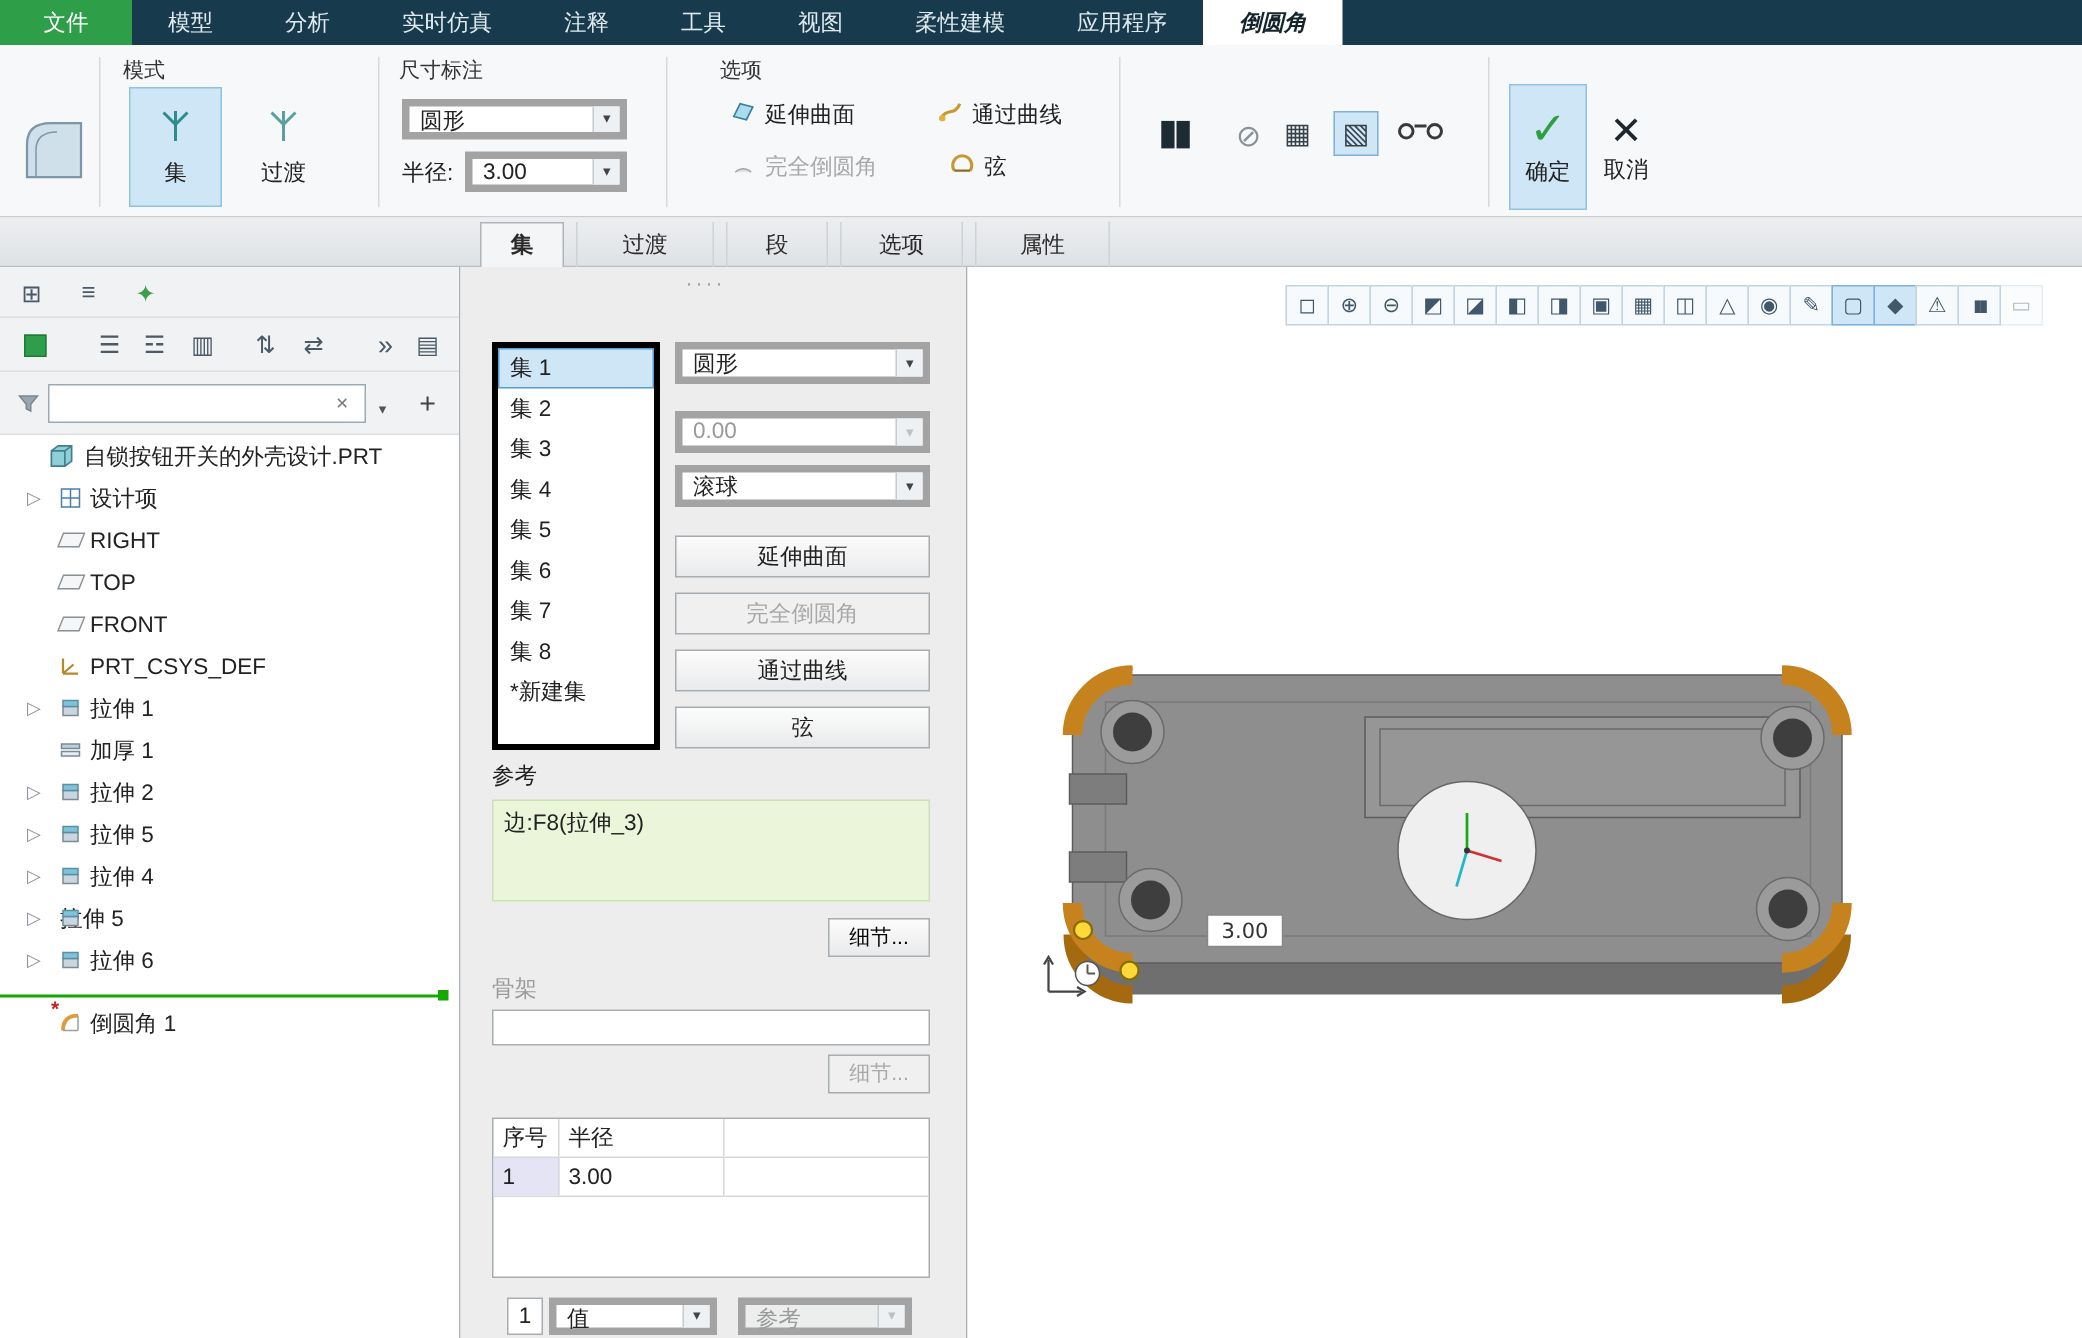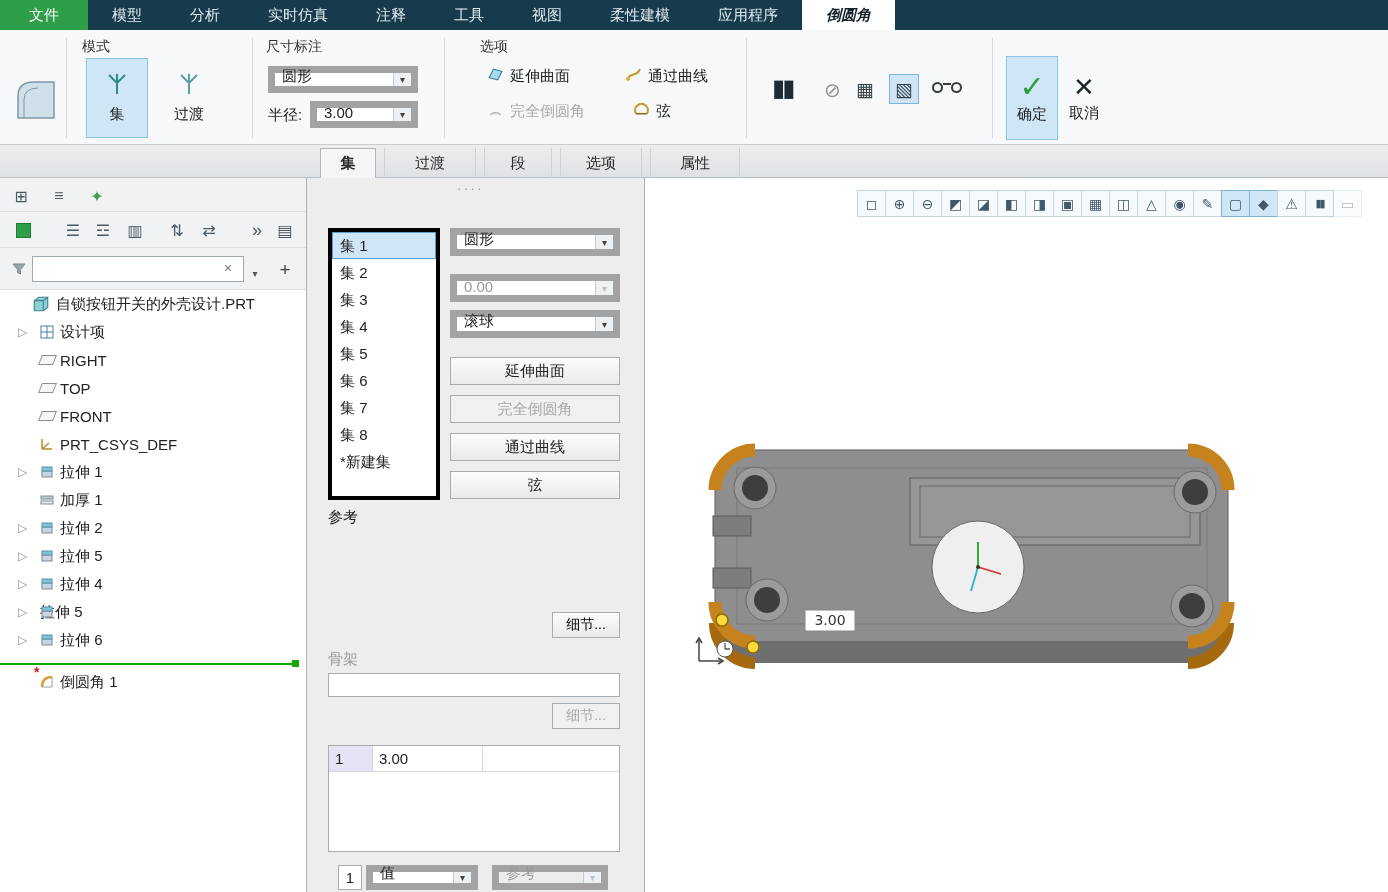--- a/index.html
+++ b/index.html
@@ -13,21 +13,21 @@
   .menu-item{color:#dfe9ef;padding:0 24px;display:flex;align-items:center;font-size:15px;cursor:pointer;white-space:nowrap}
   .menu-item.active{background:#fff;color:#15242c;font-style:italic;font-weight:bold}
 
   
   .ribbon{position:absolute;left:0;top:30px;width:1388px;height:115px;background:#f7f8f9;border-bottom:1px solid #c9cdd1}
   .rsep{position:absolute;top:8px;height:100px;width:1px;background:#d6dade}
   .rtitle{position:absolute;top:8px;font-size:14px;color:#333}
   .bigicon{position:absolute;left:8px;top:40px;width:54px;height:56px}
   .modebtn{position:absolute;top:28px;width:62px;height:80px;display:flex;flex-direction:column;align-items:center;justify-content:center;gap:6px;font-size:15px;cursor:pointer;border:1px solid transparent}
   .modebtn.sel{background:#cfe6f7;border:1px solid #8fc3e4}
-  .combo{display:flex;align-items:flex-end;background:#fff;border:7px solid #a3a3a3;font-size:15px;padding-left:7px}
+  .combo{display:flex;align-items:flex-start;background:#fff;border:5px solid #a3a3a3;font-size:15px;padding-left:7px}
   .combo .arr{margin-left:auto;width:18px;align-self:stretch;display:flex;align-items:center;justify-content:center;background:#eef1f3;border-left:1px solid #c4cbd1;color:#444;font-size:10px}
   .combo.disabled{color:#9a9a9a}
   .combo.disabled .arr{color:#bfbfbf}
   .optbtn{position:absolute;display:flex;align-items:center;gap:6px;font-size:15px;color:#222;cursor:pointer}
   .optbtn.disabled{color:#a8a8a8;cursor:default}
   .cicon{font-size:18px;color:#35424a}
   .okbtn,.cxbtn{position:absolute;top:26px;display:flex;flex-direction:column;align-items:center;justify-content:center;gap:4px;font-size:15px;cursor:pointer}
   .okbtn{width:52px;height:84px;background:#cfe6f7;border:1px solid #8fc3e4}
   .okbtn .ck{color:#2f9e3f;font-size:30px;font-weight:bold;line-height:28px}
   .cxbtn{width:48px;height:84px}
@@ -401,27 +401,35 @@
       <span>滚球</span>
       <span class="arr">▾</span>
     </div>
 
     <button class="pbtn" style="top:179px">延伸曲面</button>
     <button class="pbtn" style="top:217px" disabled="">完全倒圆角</button>
     <button class="pbtn" style="top:255px">通过曲线</button>
     <button class="pbtn" style="top:293px">弦</button>
 
     <div class="mlabel" style="top:330px">参考</div>
+    <div class="refbox">
+      <span>边:F8(拉伸_3)</span>
+    </div>
     <button class="detailbtn" style="top:434px">细节...</button>
 
     <div class="mlabel dis" style="top:472px">骨架</div>
     <div class="skelin"></div>
     <button class="detailbtn" style="top:525px" disabled="">细节...</button>
 
     <div class="radtable">
+      <div class="rrow">
+        <div class="rcell rc1">序号</div>
+        <div class="rcell rc2">半径</div>
+        <div class="rcell rc3"></div>
+      </div>
       <div class="rrow">
         <div class="rcell rc1 idxcell">1</div>
         <div class="rcell rc2">3.00</div>
         <div class="rcell rc3"></div>
       </div>
     </div>
 
     <div class="botrow">
       <div class="idxbox">1</div>
       <div class="combo mp-combo-s" style="left:59px;width:112px">

